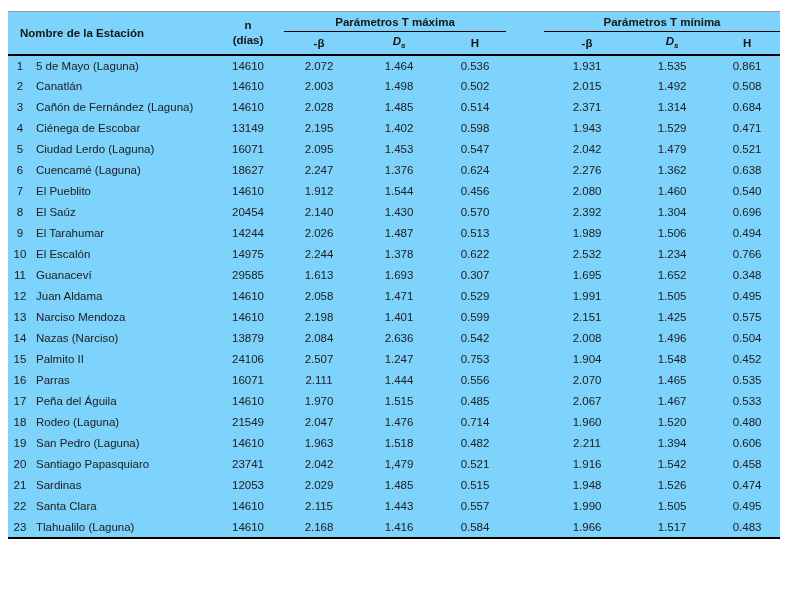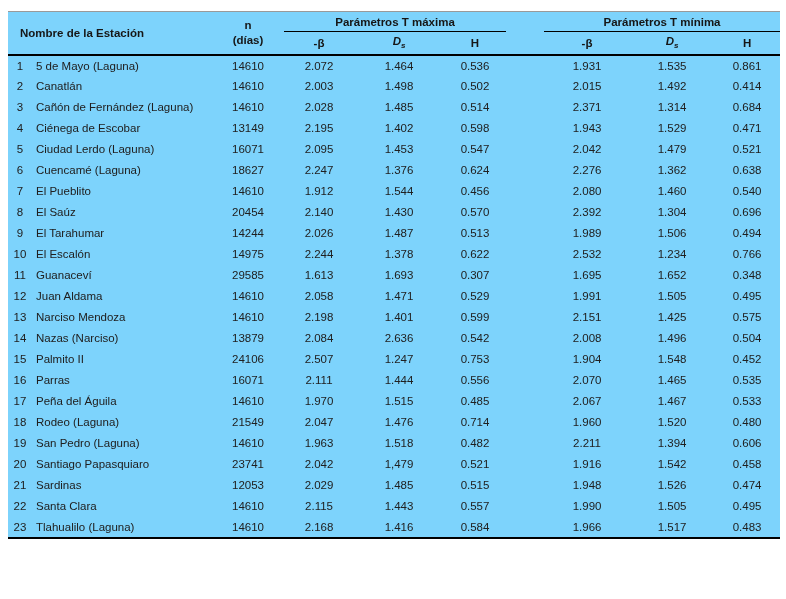--- a/index.html
+++ b/index.html
@@ -126,21 +126,21 @@
       <tr>
         <td class="c-num">2</td>
         <td class="c-name">Canatlán</td>
         <td class="c-center">14610</td>
         <td class="c-center">2.003</td>
         <td class="c-center">1.498</td>
         <td class="c-center">0.502</td>
         <td class="c-gap"></td>
         <td class="c-center">2.015</td>
         <td class="c-center">1.492</td>
-        <td class="c-center">0.414</td>
+        <td class="c-center">0.508</td>
       </tr>
       <tr>
         <td class="c-num">3</td>
         <td class="c-name">Cañón de Fernández (Laguna)</td>
         <td class="c-center">14610</td>
         <td class="c-center">2.028</td>
         <td class="c-center">1.485</td>
         <td class="c-center">0.514</td>
         <td class="c-gap"></td>
         <td class="c-center">2.371</td>

